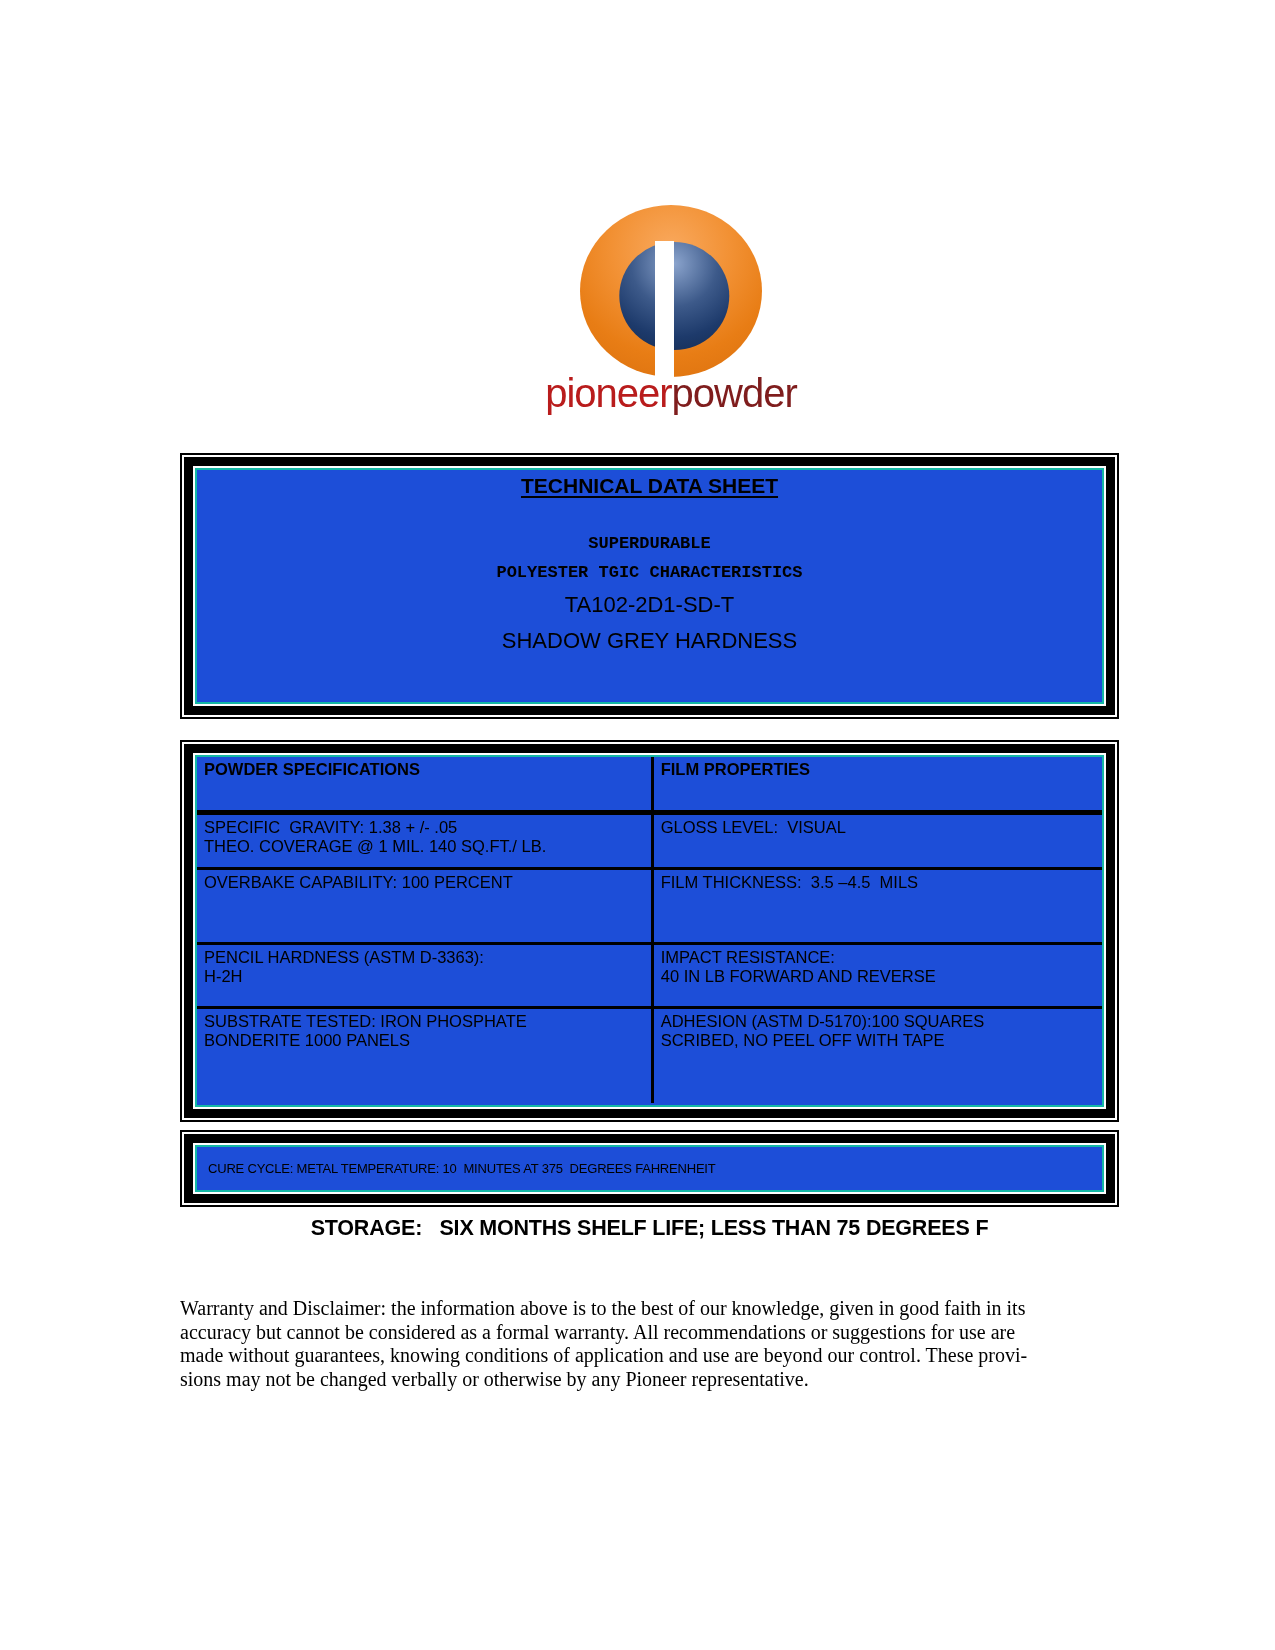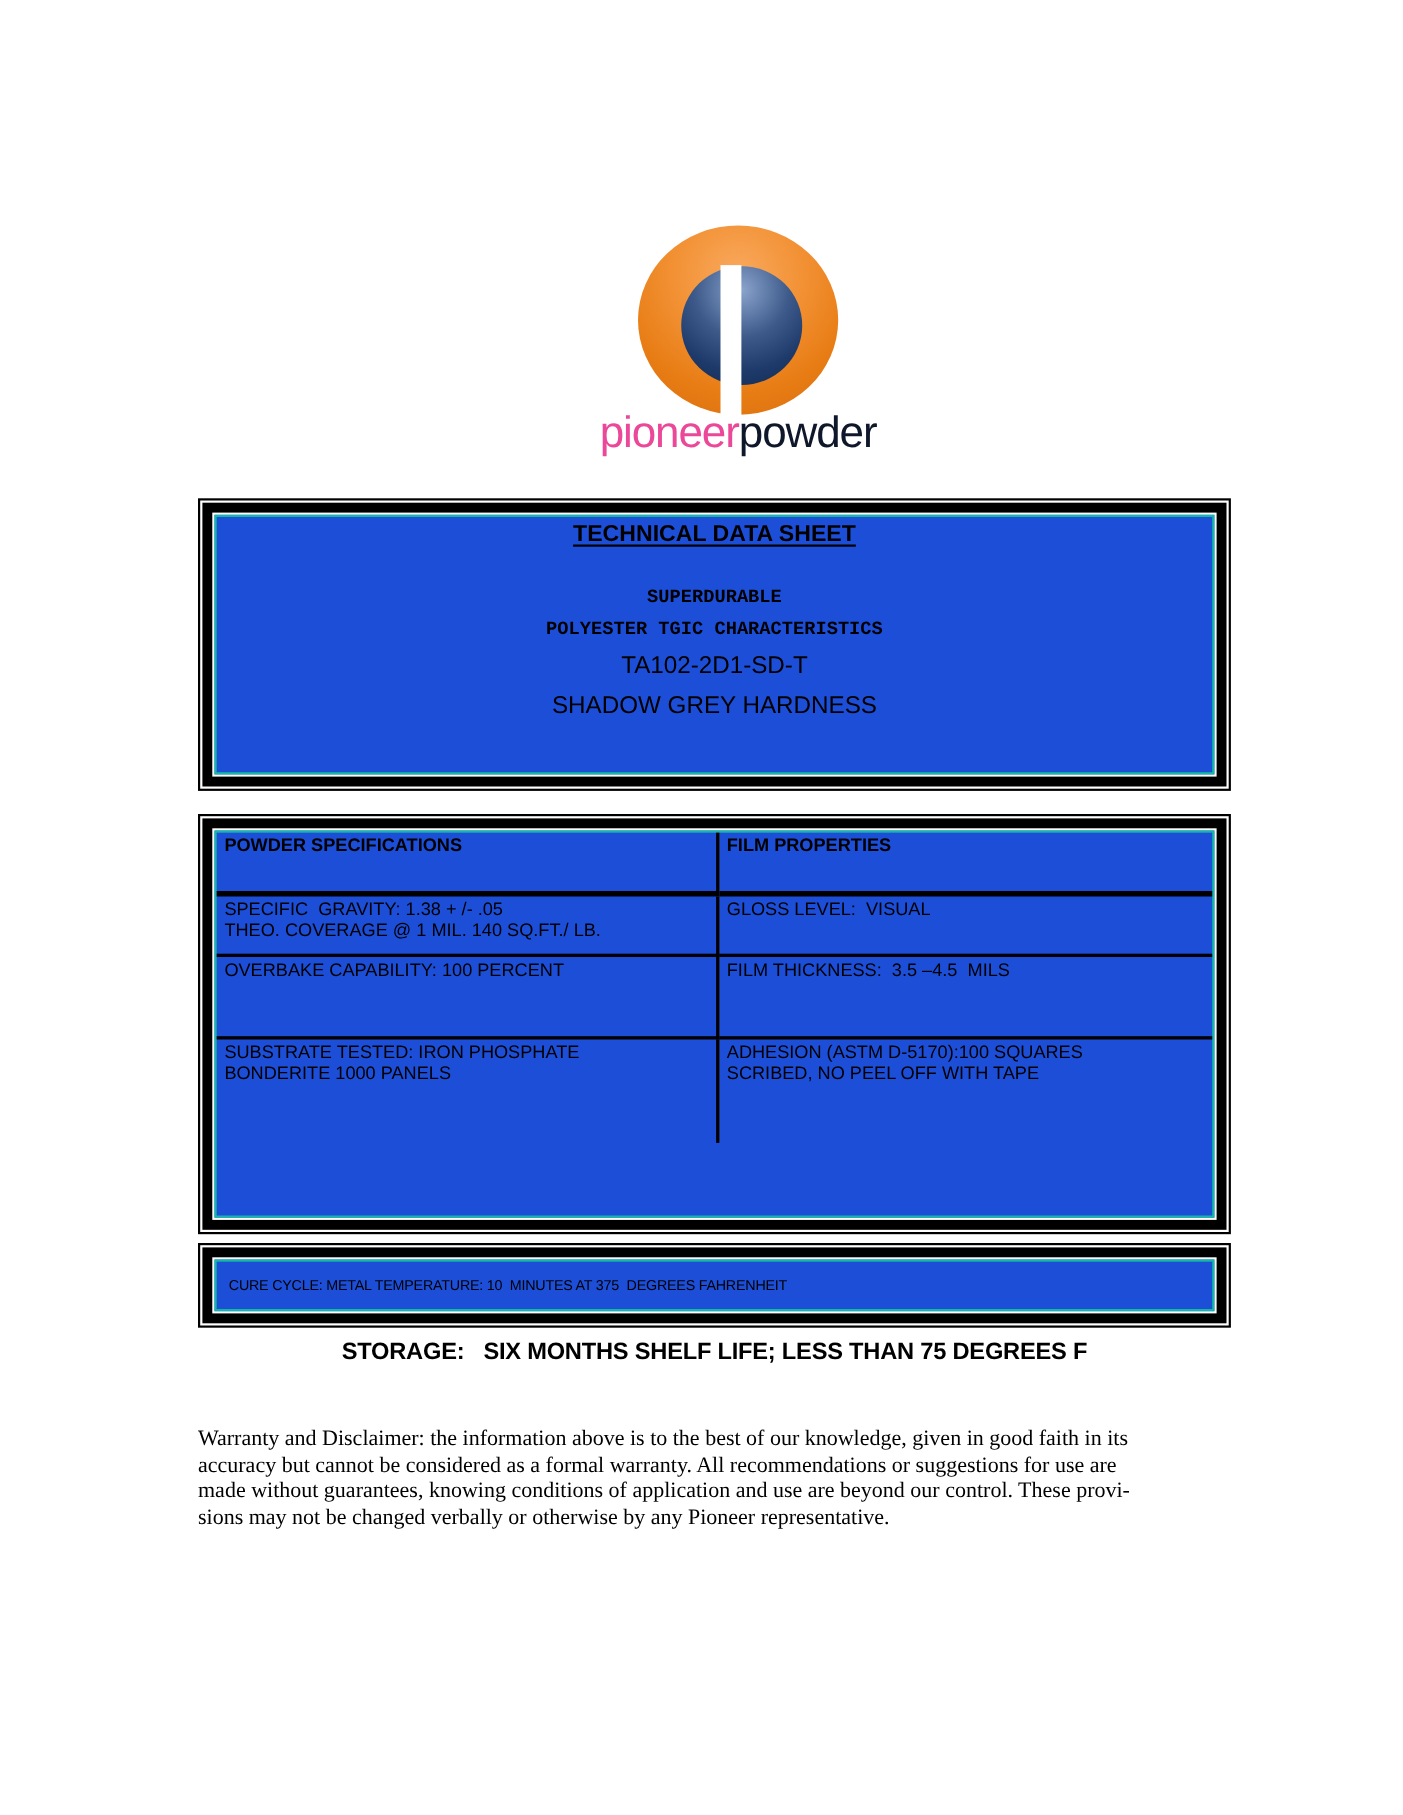--- a/index.html
+++ b/index.html
@@ -36,22 +36,22 @@
     background:#ffffff;
   }
   .logo-text {
     margin-top:-5px;
     text-align:center;
     font-size:40px;
     letter-spacing:-1px;
     font-weight:500;
     line-height:42px;
   }
-  .brand-left  { color:#ec4899; }
-  .brand-right { color:#0f172a; }
+  .brand-left  { color:#b91c1c; }
+  .brand-right { color:#7f1d1d; }
 
   
   .fancy { position:absolute; left:180px; width:939px; border:2px solid #000; padding:2px; background:#fff; }
   .fancy .mid { border:9px solid #000; padding:2px; height:100%; }
   .fancy .inner { border:2px solid #14b8a6; height:100%; background:#1d4ed8; }
 
   
   .title-box { top:453px; height:266px; }
   .title-box .inner { text-align:center; padding-top:3px; }
   .tds-heading {
@@ -143,20 +143,30 @@
           </td>
         </tr>
         <tr class="r2">
           <td class="c-left">
             <div class="pre">OVERBAKE CAPABILITY: 100 PERCENT</div>
           </td>
           <td>
             <div class="pre">FILM THICKNESS:  3.5 –4.5  MILS</div>
           </td>
         </tr>
+        <tr class="r3">
+          <td class="c-left">
+            <div class="pre">PENCIL HARDNESS (ASTM D-3363):</div>
+            <div class="pre">H-2H</div>
+          </td>
+          <td>
+            <div class="pre">IMPACT RESISTANCE:</div>
+            <div class="pre">40 IN LB FORWARD AND REVERSE</div>
+          </td>
+        </tr>
         <tr class="r4">
           <td class="c-left">
             <div class="pre">SUBSTRATE TESTED: IRON PHOSPHATE</div>
             <div class="pre">BONDERITE 1000 PANELS</div>
           </td>
           <td>
             <div class="pre">ADHESION (ASTM D-5170):100 SQUARES</div>
             <div class="pre">SCRIBED, NO PEEL OFF WITH TAPE</div>
           </td>
         </tr>

